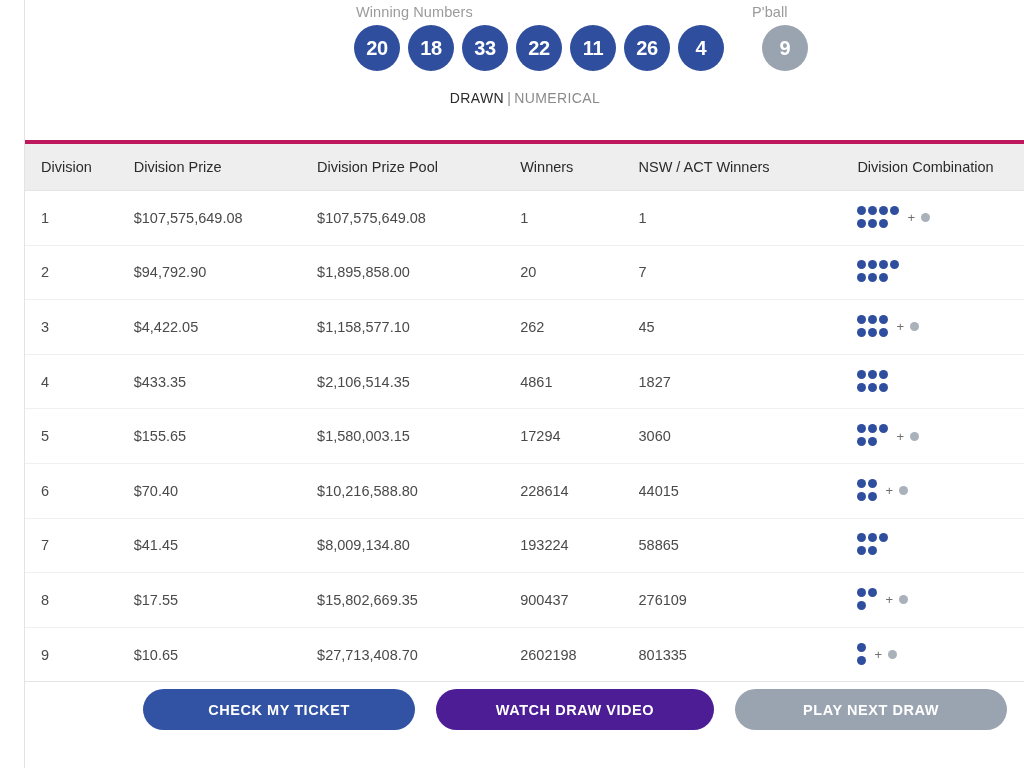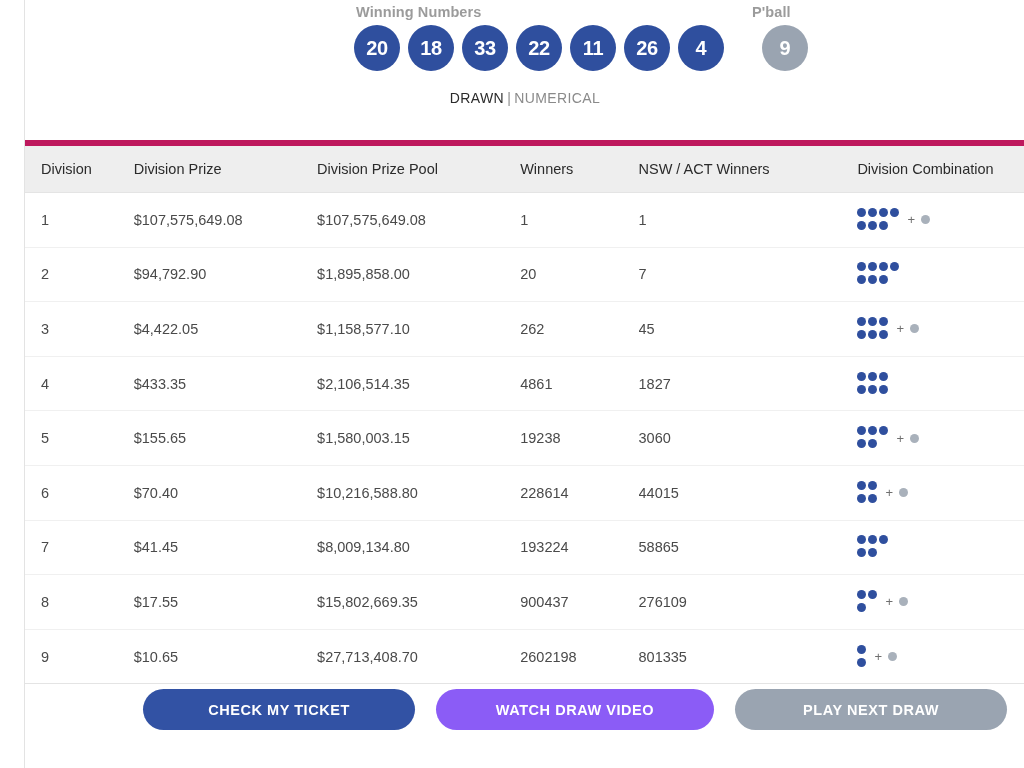--- a/index.html
+++ b/index.html
@@ -38,21 +38,20 @@
     width: 1000px;
     height: 131px;
   }
 
   .label-row {
     position: absolute;
     top: 4px;
     left: 0;
     width: 1000px;
     height: 20px;
-    font-weight: bold;
   }
   .wn-label {
     position: absolute;
     left: 331px;
     top: 0;
     font-size: 14.5px;
     color: #9b9b9b;
     letter-spacing: .1px;
     white-space: nowrap;
   }
@@ -105,21 +104,21 @@
     cursor: pointer;
   }
   .drawn-toggle .drawn { color: #2b2b2b; }
 
   
   .prize-table {
     position: absolute;
     left: 0;
     top: 140px;
     width: 1000px;
-    border-top: 6px solid #be185d;
+    border-top: 4px solid #be185d;
   }
 
   .thead {
     height: 47px;
     background: #eeeeee;
     display: flex;
     align-items: center;
     border-bottom: 1px solid #e4e4e4;
   }
   .th {
@@ -205,21 +204,21 @@
     align-items: center;
     justify-content: center;
     font-family: "Liberation Sans", sans-serif;
     font-size: 14.5px;
     font-weight: bold;
     letter-spacing: .55px;
     color: #ffffff;
     cursor: pointer;
   }
   .btn.primary { background: #3252a4; }
-  .btn.secondary { background: #8b5cf6; }
+  .btn.secondary { background: #4c1d95; }
   .btn.muted { background: #9aa4b1; }
   .btn.w1 { width: 272px; }
   .btn.w2 { width: 278px; }
   .btn.w3 { width: 272px; }
 </style>
 </head>
 <body>
 
 <div id="page">
   <div class="panel">
@@ -340,21 +339,21 @@
                   <div class="dot"></div>
                   <div class="dot"></div>
                 </div>
               </div>
             </div>
           </div>
           <div class="trow">
             <div class="td c-div">5</div>
             <div class="td c-prize">$155.65</div>
             <div class="td c-pool">$1,580,003.15</div>
-            <div class="td c-win">19238</div>
+            <div class="td c-win">17294</div>
             <div class="td c-nsw">3060</div>
             <div class="td c-comb">
               <div class="combo">
                 <div class="dotgrid">
                   <div class="dot"></div>
                   <div class="dot"></div>
                   <div class="dot"></div>
                   <div class="dot"></div>
                   <div class="dot"></div>
                   <div class="dot empty"></div>

